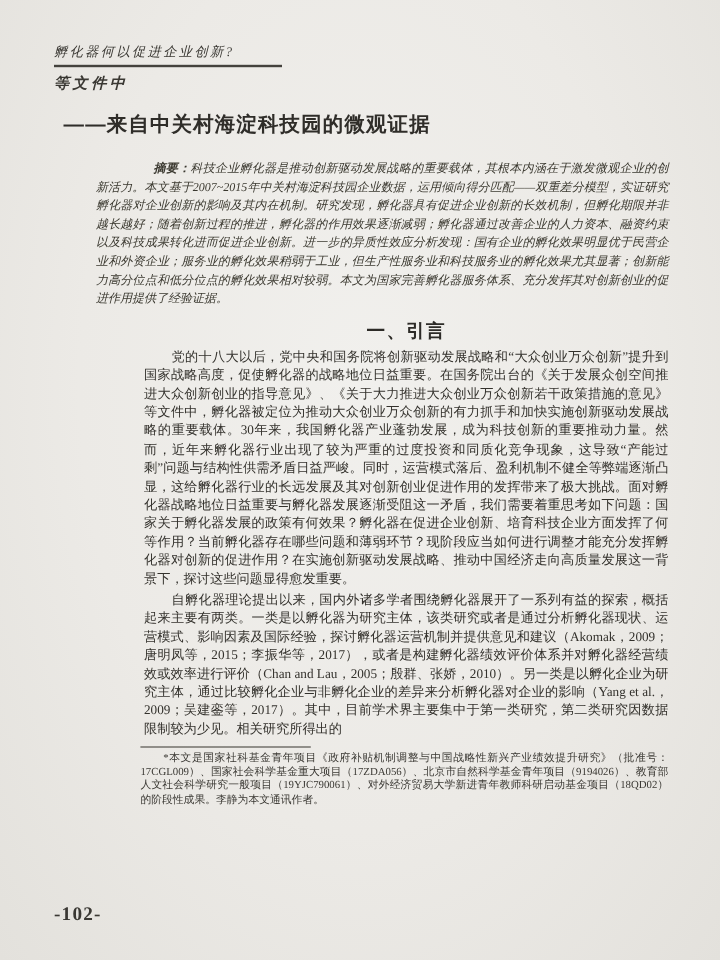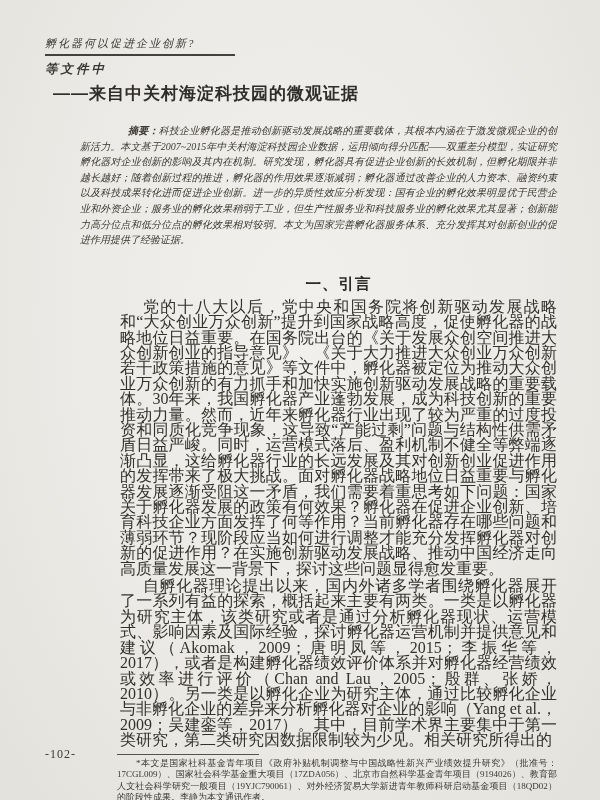--- a/index.html
+++ b/index.html
@@ -48,21 +48,21 @@
     font-family:"Liberation Sans", sans-serif;
     line-height:1.25;
   }
   .title sup{
     font-size:14px;
     font-weight:normal;
     vertical-align:super;
     margin-left:4px;
   }
   .subtitle{
-    margin:4px 0 0 8px;
+    margin:14px 0 0 8px;
     font-size:17px;
     font-weight:bold;
     letter-spacing:1px;
     color:#2f2d29;
     font-family:"Liberation Sans", sans-serif;
   }
   
   .authors{
     margin-top:17px;
     font-size:15px;
@@ -91,32 +91,32 @@
     margin:2px 0 0 35px;
     font-size:11.5px;
     line-height:15.6px;
     font-style:italic;
     color:#3a382f;
     text-indent:48px;
   }
   .keywords .label{font-weight:bold;}
   
   .sec-heading{
-    margin:26px 0 4px 75px;
+    margin:8px 0 4px 75px;
     text-align:center;
     font-size:15.5px;
     font-weight:bold;
     letter-spacing:1px;
     color:#2d2b27;
     font-family:Liberation Serif, serif;
   }
   
   .body-para{
     margin:2px 0 0 75px;
-    font-size:16px;
+    font-size:11px;
     line-height:15.4px;
     text-align:justify;
     text-indent:23px;
     color:#33312c;
   }
   
   .fn-rule{
     margin:6px 0 3px 72px;
     width:142px;height:1px;
     background:#55534d;
@@ -125,24 +125,25 @@
     margin:0 0 0 72px;
     font-size:9px;
     line-height:11.6px;
     text-align:justify;
     text-indent:19px;
     color:#3a3833;
   }
   
   .pageno{
     position:absolute;
-    left:45px;bottom:38px;
-    font-size:12px;
+    left:45px;bottom:28px;
+    font-size:16px;
     letter-spacing:1px;
     color:#3a3833;
+    font-weight:bold;
   }
 </style>
 </head>
 <body>
 
 <div class="page">
 
   <div>
     <div class="rh-text">孵化器何以促进企业创新?</div>
     <div class="rh-rule"></div>

